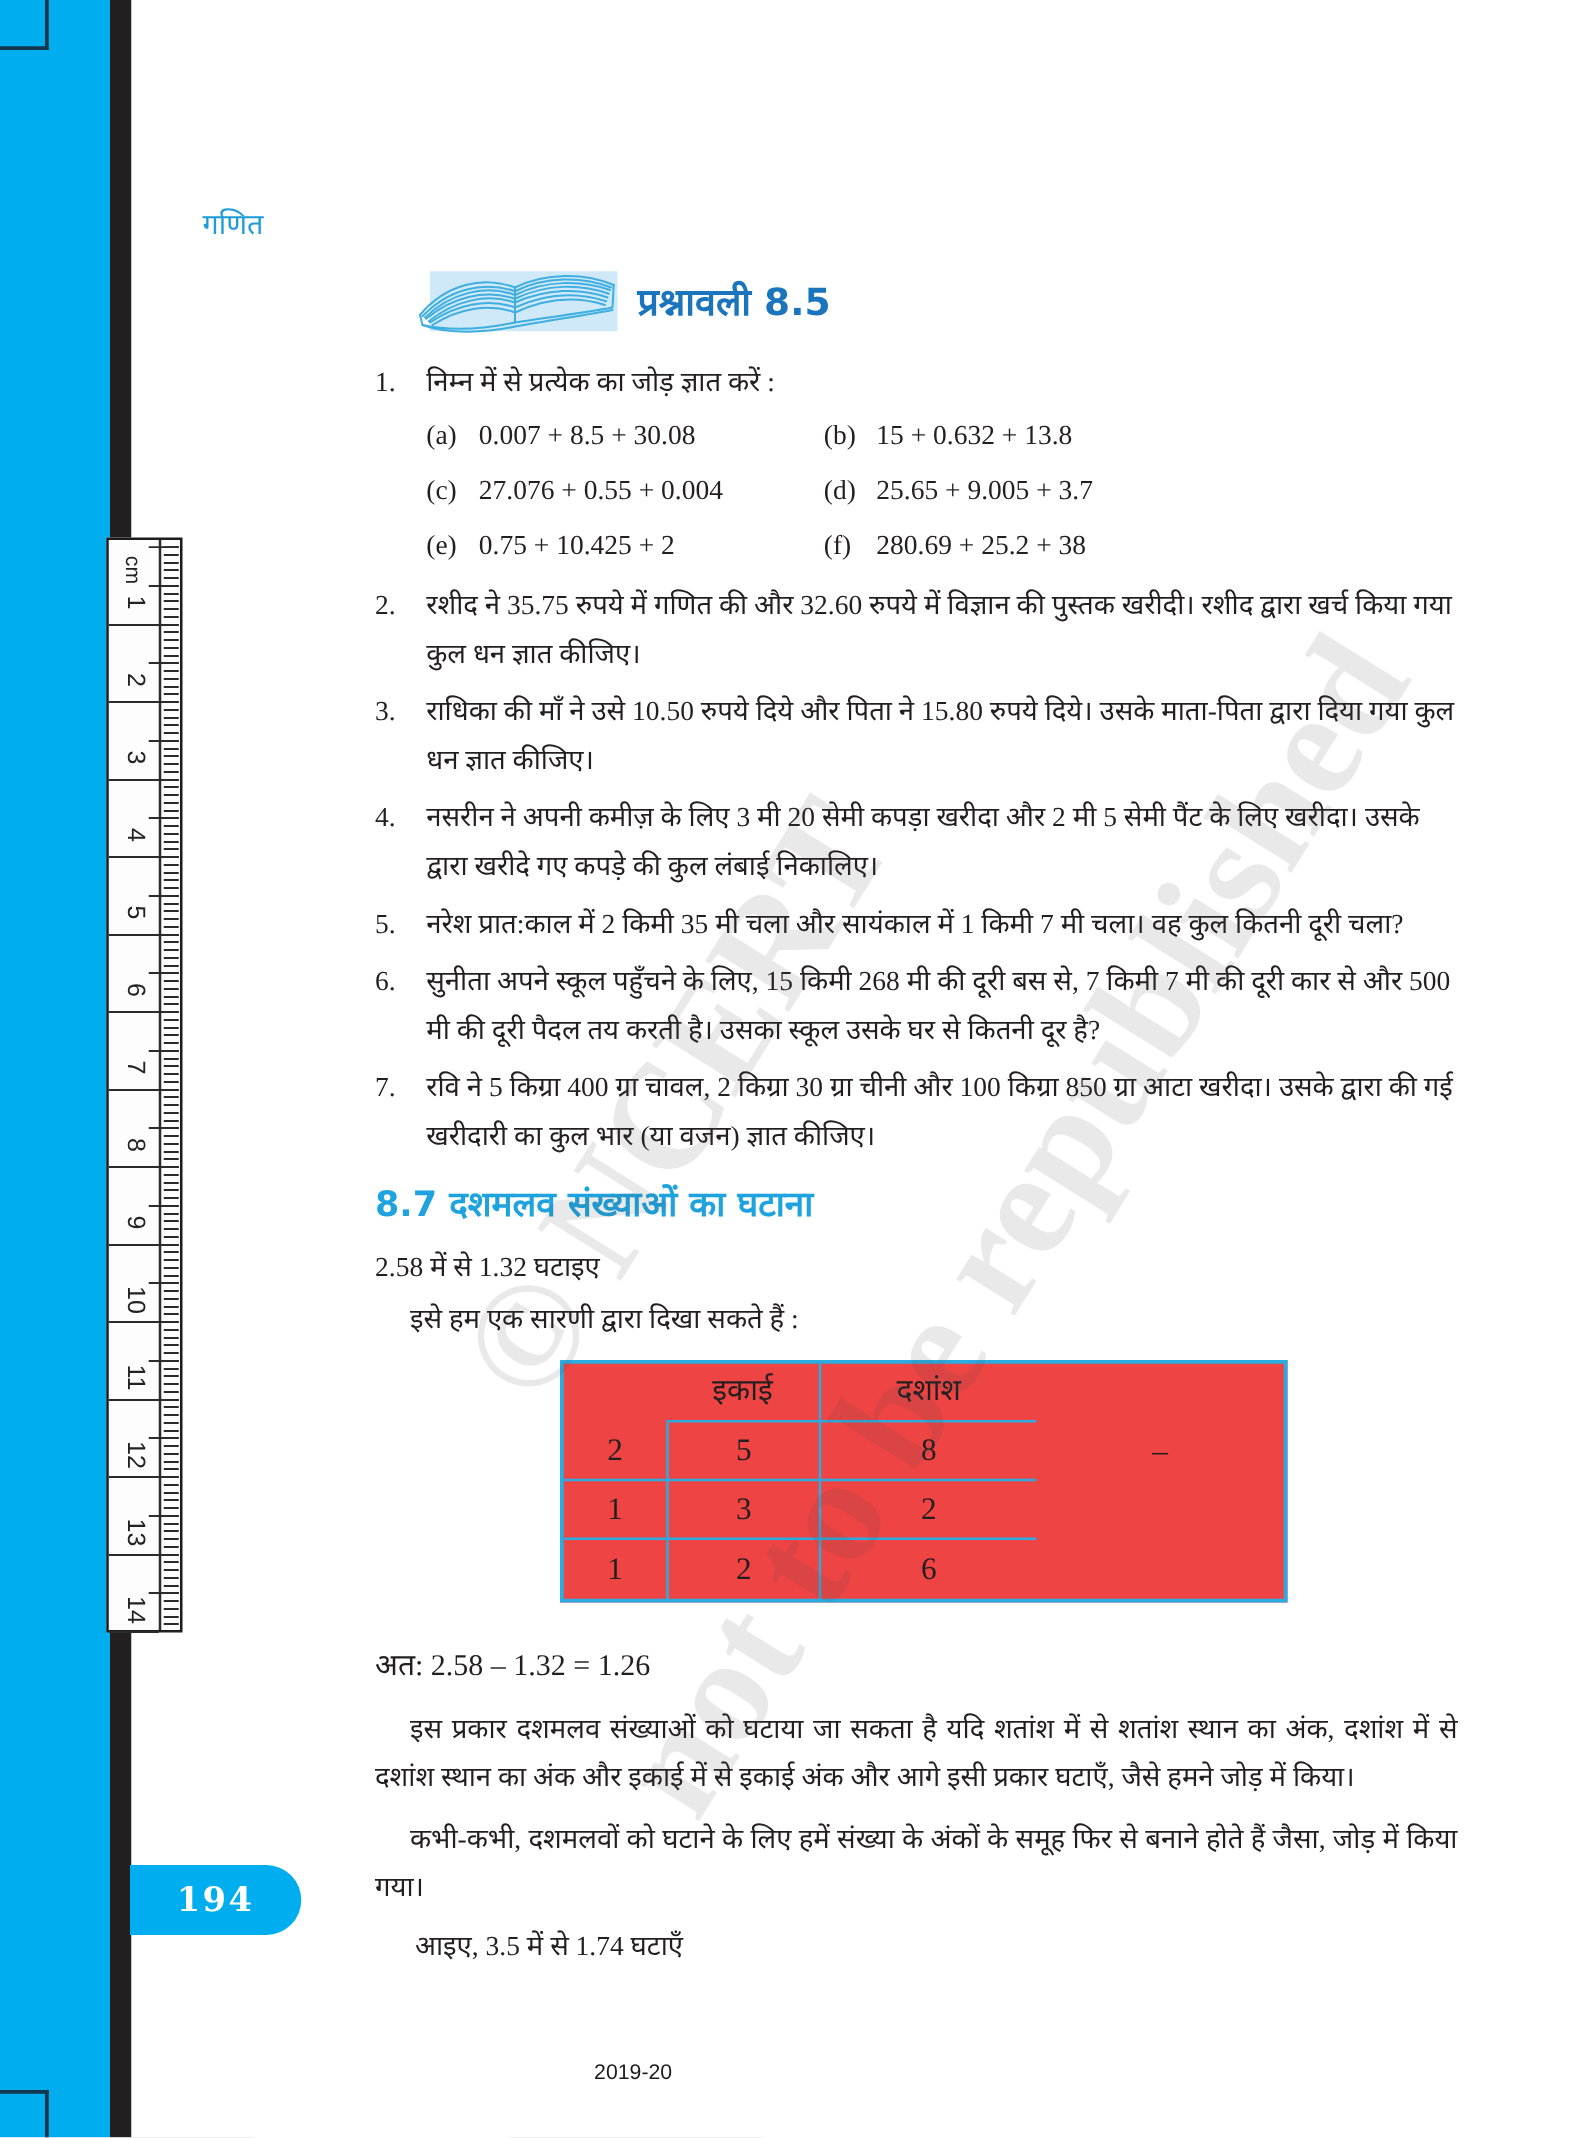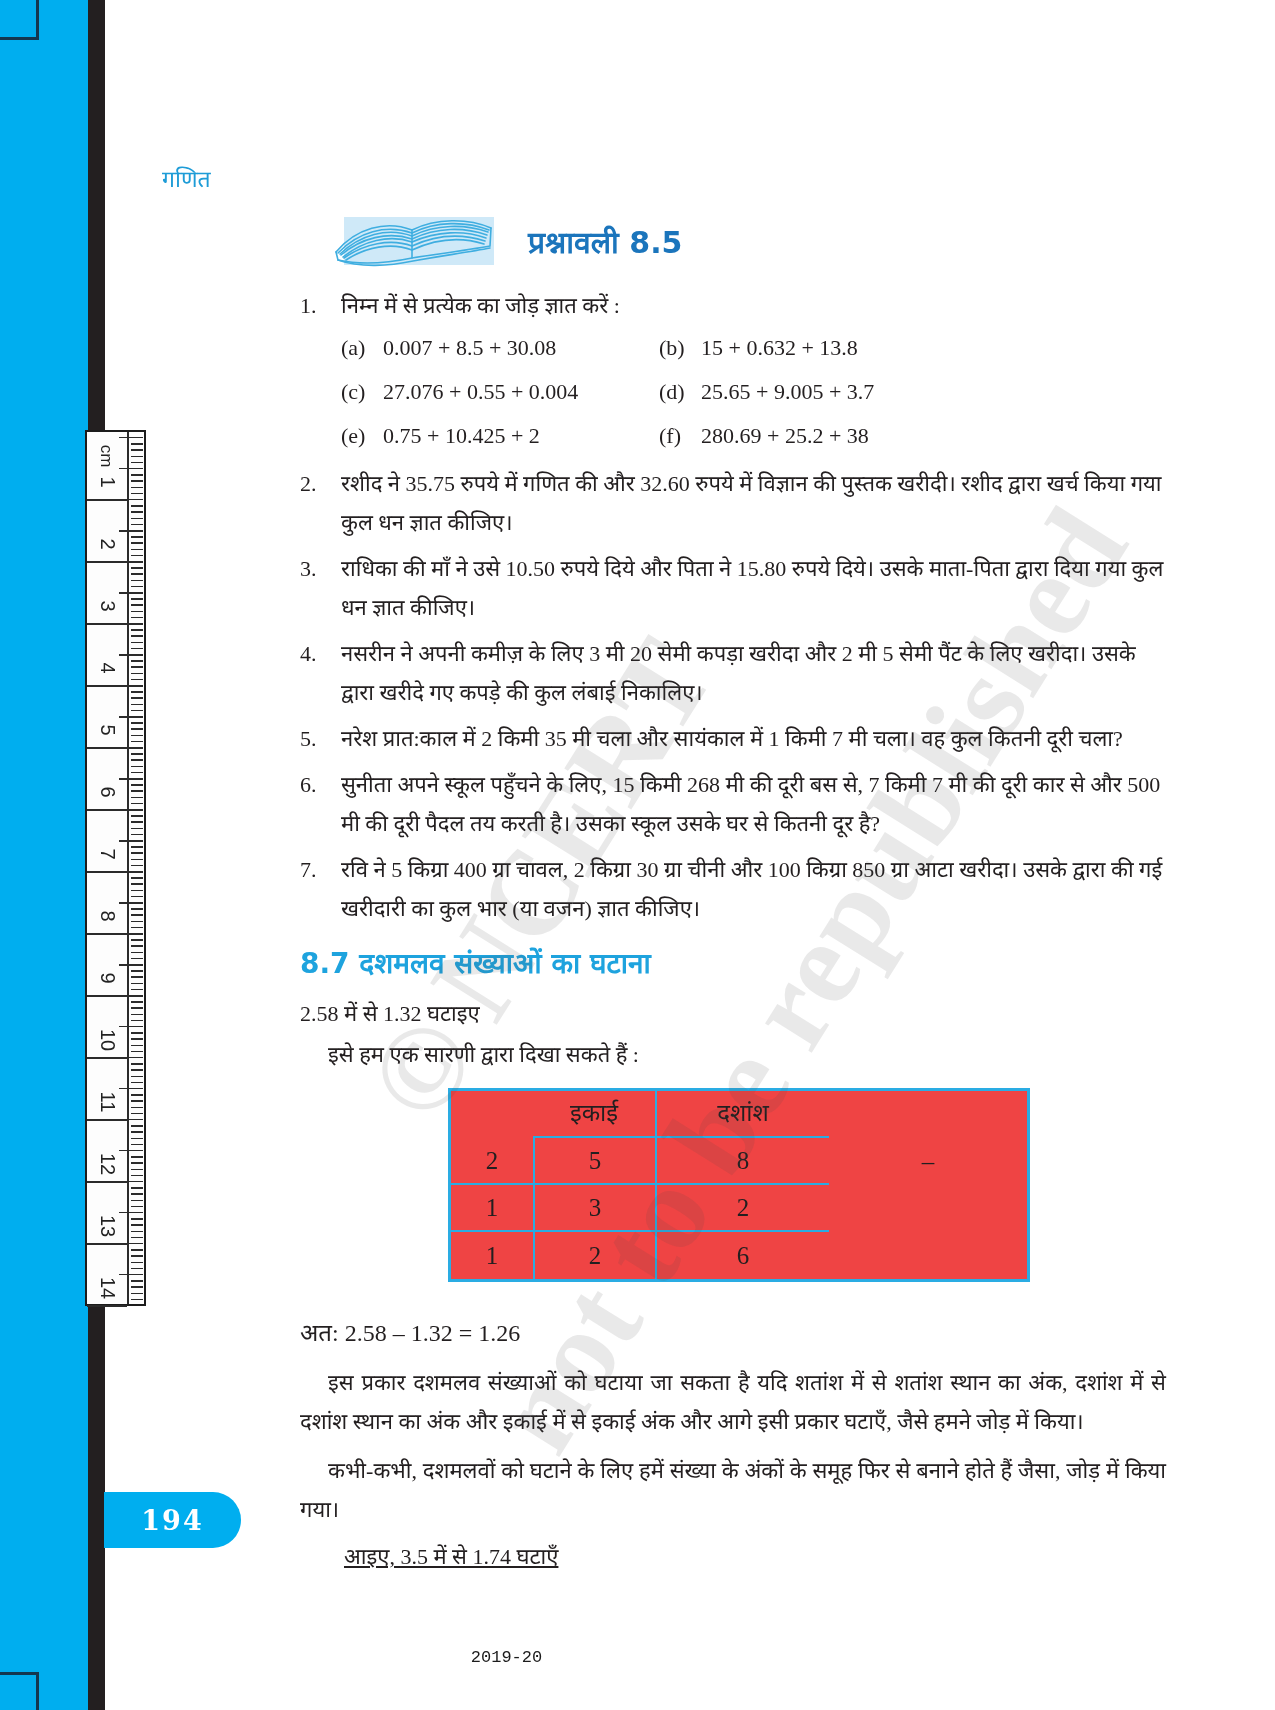--- a/index.html
+++ b/index.html
@@ -33,33 +33,33 @@
   .ruler-num { position:absolute; left:4px; width:30px; height:26px; text-align:center;
     transform:rotate(90deg); font-family:"Liberation Sans",sans-serif; font-size:20px; color:#222; }
 
   
   .subject-label { position:absolute; left:162px; top:162px; font-size:23px; color:#1e9cd7; }
   .page-badge { position:absolute; left:104px; top:1492px; width:137px; height:56px;
     background:#00aeef; border-radius:0 28px 28px 0; color:#ffffff;
     font-family:"DejaVu Serif","Liberation Serif",serif; font-weight:bold; font-size:27px;
     display:flex; align-items:center; justify-content:center; letter-spacing:2px; }
   .footer-year { position:absolute; left:0; top:1648px; width:1013px; text-align:center;
-    font-family:Liberation Mono, monospace; font-size:17px; color:#1c1c1c; }
+    font-family:Liberation Sans, sans-serif; font-size:17px; color:#1c1c1c; }
 
   
   .watermark { position:absolute; left:0; top:0; width:1275px; height:1710px; pointer-events:none; z-index:5; }
   .wm { position:absolute; white-space:nowrap; color:rgba(70,70,70,0.12);
     font-family:"Liberation Serif",serif; font-weight:bold; }
   .wm1 { left:540px; top:880px; font-size:120px; transform:translate(-50%,-50%) rotate(-58deg); }
   .wm2 { left:810px; top:980px; font-size:120px; transform:translate(-50%,-50%) rotate(-58deg); }
 
   
   .content { position:absolute; left:300px; top:212px; width:866px; font-size:22px; line-height:39px; }
 
-  .exercise-header { display:flex; align-items:center; gap:28px; margin:0 0 14px 28px; height:60px; }
+  .exercise-header { display:flex; align-items:center; gap:10px; margin:0 0 14px 28px; height:60px; }
   .exercise-title { font-size:30px; font-weight:bold; color:#1b75bc; font-family:"DejaVu Sans","Liberation Sans",sans-serif; }
 
   .question { display:flex; margin-top:7px; }
   .qnum { width:41px; flex-shrink:0; }
   .qtext { flex:1; }
 
   .options { display:grid; grid-template-columns:318px auto; row-gap:2px; margin:2px 0 6px 41px; }
   .opt { display:flex; line-height:42px; }
   .optlabel { width:42px; flex-shrink:0; }
 
@@ -71,21 +71,21 @@
   .sub-table { display:grid; grid-template-columns:82px 122px 174px 198px; grid-auto-rows:47px;
     width:576px; margin:14px 0 0 148px; background:#ef4444; border:3px solid #2aace3;
     font-size:25px; }
   .cell { display:flex; align-items:center; justify-content:center; }
   .c-sep { border-left:2.5px solid #2aace3; }
   .r-sep { border-bottom:2.5px solid #2aace3; }
   .th { font-size:24px; }
 
   .result-line { margin-top:32px; font-size:24px; }
   .para { margin-top:10px; text-indent:28px; text-align:justify; }
-  .lead-line { margin-top:8px; margin-left:44px;text-decoration:underline; }
+  .lead-line { margin-top:8px; margin-left:32px; }
 
   .book-svg { display:block; }
 </style>
 </head>
 <body>
 
 <div class="page">
 
   <div class="band-cyan"></div>
   <div class="band-black-top"></div>

